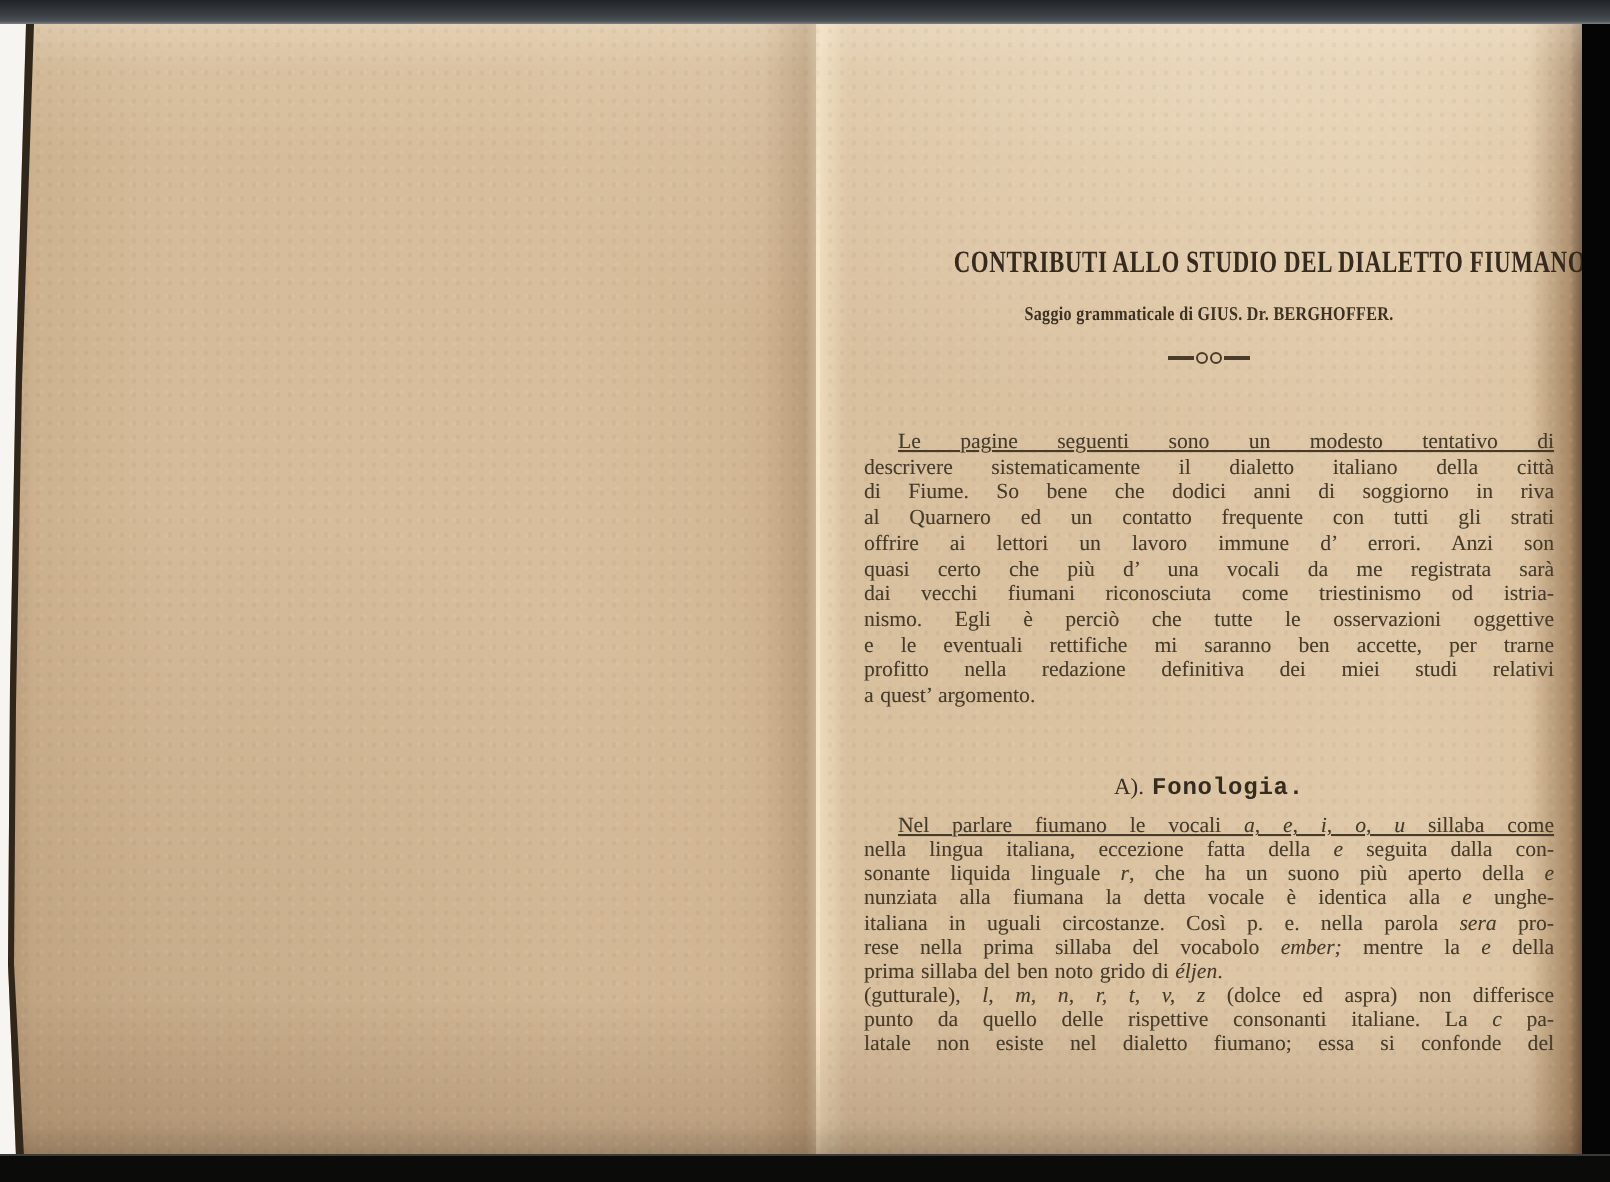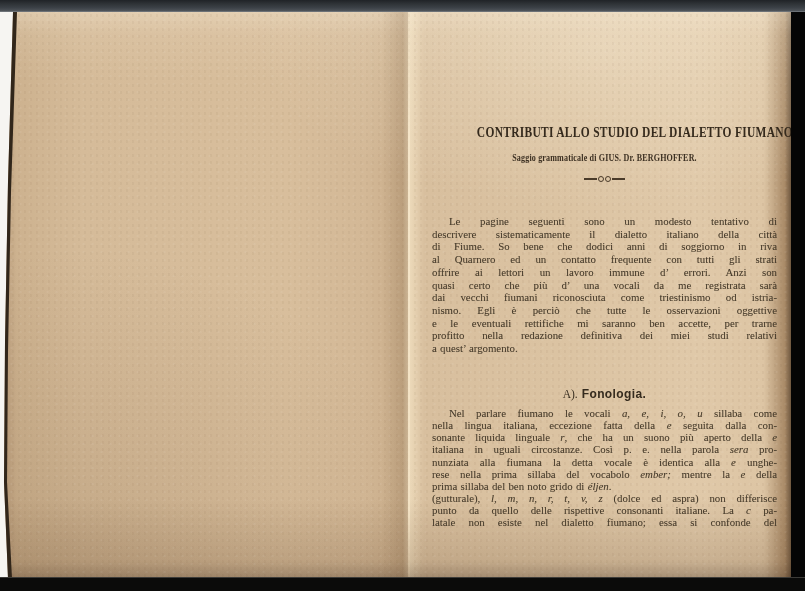--- a/index.html
+++ b/index.html
@@ -52,27 +52,27 @@
   .ornament{position:absolute;left:12px;top:163px;width:345px;height:8px;display:flex;
     align-items:center;justify-content:center;gap:1px;}
   .ornament .oline{width:13px;height:1.4px;background:#4a3b2a;}
   .ornament .oloop{width:4px;height:4px;border:1px solid #4a3b2a;border-radius:50%;}
 
   .body{position:absolute;left:12px;width:345px;font-size:10.8px;color:#463b2b;
     word-spacing:0.6px;text-shadow:0.2px 0.2px 0 rgba(70,55,35,0.25);}
   .p1{top:203px;line-height:12.7px;}
   .p23{top:395px;line-height:12.15px;}
   .tline{text-align:justify;text-align-last:justify;}
-  .tline.ind{padding-left:17px;}
+  .tline.ind{padding-left:17px;text-decoration:underline;}
   .tline.last{text-align-last:left;}
   .tline i{font-style:italic;}
 
   .heading{position:absolute;left:12px;top:372px;width:345px;text-align:center;color:#3a2f21;}
   .h-prefix{font-family:"Liberation Serif",serif;font-size:11.5px;}
-  .h-name{font-family:Liberation Sans, sans-serif;font-weight:bold;font-size:12px;
+  .h-name{font-family:Liberation Mono, monospace;font-weight:bold;font-size:12px;
     letter-spacing:0.4px;color:#352b1e;}
 </style>
 </head>
 <body>
 
 <div class="scan">
 
   <div class="paper"></div>
 
   <div class="fold-shadow"></div>
@@ -107,22 +107,22 @@
     <div class="heading">
       <span class="h-prefix">A).</span>
       <span class="h-name">Fonologia.</span>
     </div>
 
     <div class="body p23">
       <div>
           <div class="tline ind"><span>Nel parlare fiumano le vocali </span><i>a, e, i, o, u</i><span> sillaba come</span></div>
           <div class="tline"><span>nella lingua italiana, eccezione fatta della </span><i>e</i><span> seguita dalla con-</span></div>
           <div class="tline"><span>sonante liquida linguale </span><i>r</i><span>, che ha un suono più aperto della </span><i>e</i></div>
+          <div class="tline"><span>nunziata alla fiumana la detta vocale è identica alla </span><i>e</i><span> unghe-</span></div>
           <div class="tline"><span>italiana in uguali circostanze. Così p. e. nella parola </span><i>sera</i><span> pro-</span></div>
-          <div class="tline"><span>nunziata alla fiumana la detta vocale è identica alla </span><i>e</i><span> unghe-</span></div>
           <div class="tline"><span>rese nella prima sillaba del vocabolo </span><i>ember;</i><span> mentre la </span><i>e</i><span> della</span></div>
           <div class="tline last"><span>prima sillaba del ben noto grido di </span><i>éljen</i><span>.</span></div>
         </div>
       <div>
           <div class="tline"><span>(gutturale), </span><i>l, m, n, r, t, v, z</i><span> (dolce ed aspra) non differisce</span></div>
           <div class="tline"><span>punto da quello delle rispettive consonanti italiane. La </span><i>c</i><span> pa-</span></div>
           <div class="tline"><span>latale non esiste nel dialetto fiumano; essa si confonde del</span></div>
         </div>
     </div>
   </div>

